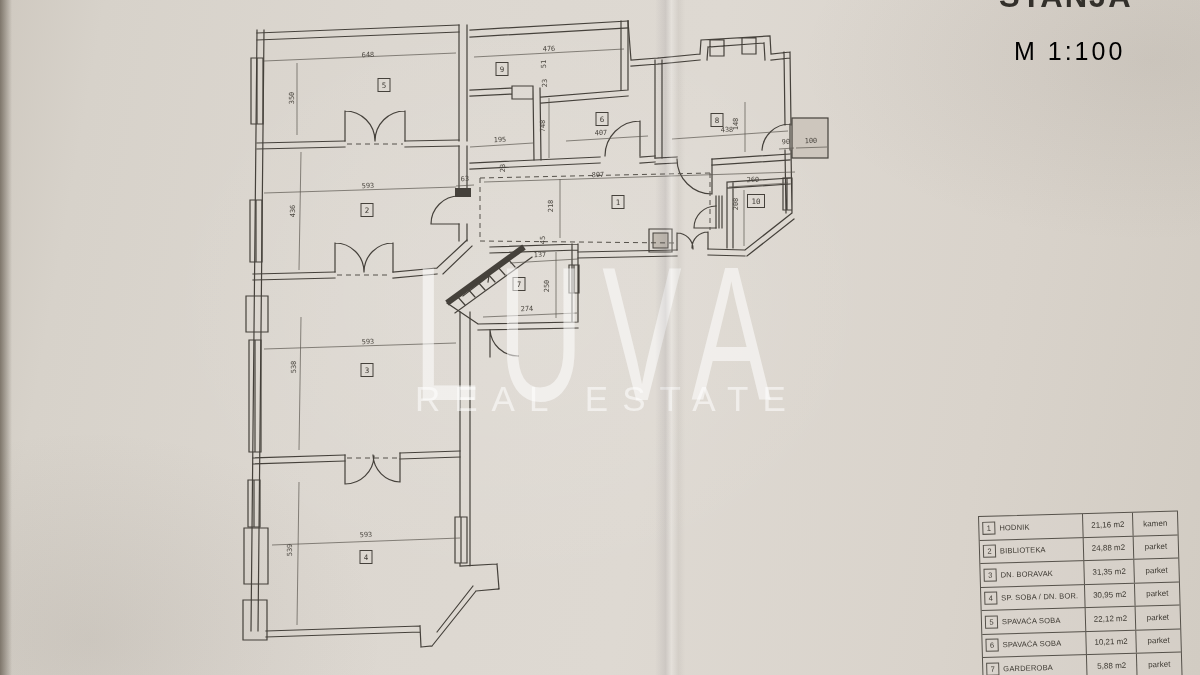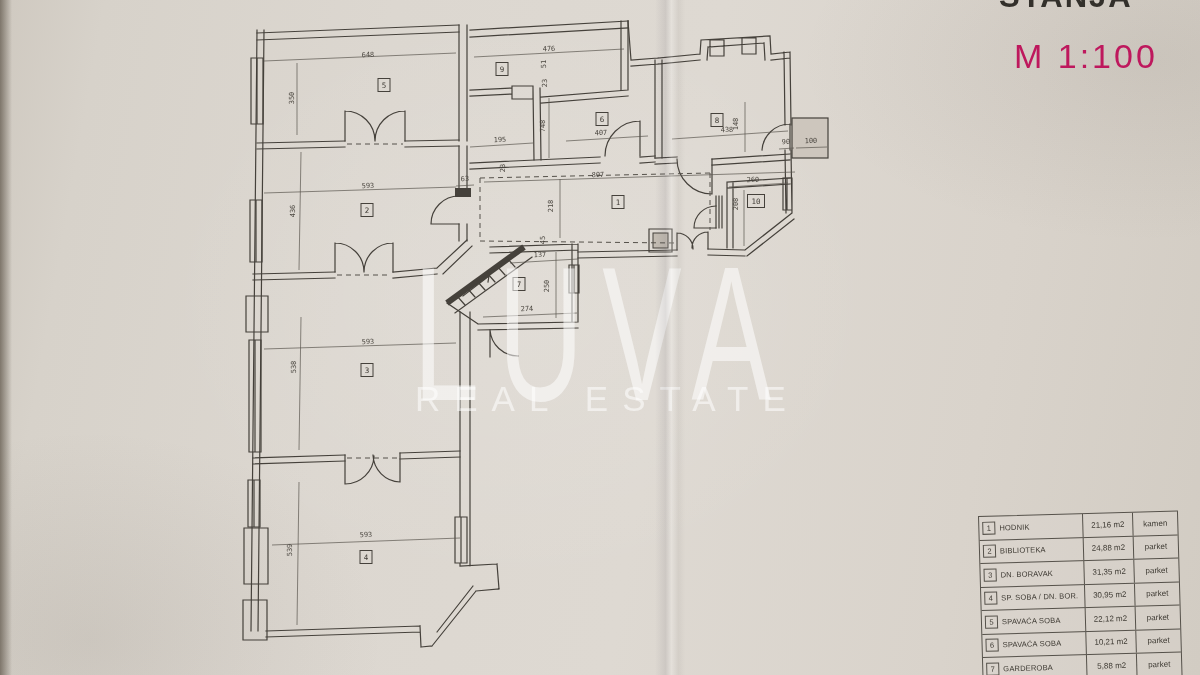--- a/index.html
+++ b/index.html
@@ -26,21 +26,21 @@
   svg text.dim{font:7px "DejaVu Sans Mono",monospace;fill:#4b4740;text-anchor:middle;}
   svg text.rlab{font:7.5px "DejaVu Sans Mono",monospace;fill:#3e3a34;text-anchor:middle;}
   svg rect.rbox{fill:none;stroke:#45413b;stroke-width:1;}
   .watermark1{position:absolute;left:413px;top:238px;color:rgba(255,255,255,0.55);
     font-size:192px;line-height:1;letter-spacing:30px;transform:scaleX(0.62);transform-origin:left top;
     font-family:"Liberation Sans",sans-serif;}
   .watermark2{position:absolute;left:415px;top:381px;color:rgba(255,255,255,0.55);
     font-size:35px;line-height:1;letter-spacing:14px;font-family:"Liberation Sans",sans-serif;}
   .title-cut{position:absolute;left:999px;top:-21px;font-size:31px;font-weight:bold;
     letter-spacing:2px;color:#33302b;}
-  .scale-label{position:absolute;left:1014px;top:37px;font-size:34px;letter-spacing:3px;color:#be185d;}
+  .scale-label{position:absolute;left:1014px;top:37px;font-size:25px;letter-spacing:3px;color:#000000;}
   .legend{position:absolute;left:978px;top:516px;border:1.5px solid #55514a;
     transform:rotate(-1.6deg);transform-origin:top left;background:rgba(255,255,255,0.06);}
   .lrow{display:grid;grid-template-columns:104px 50px 44px;height:22.5px;
     border-bottom:1.3px solid #55514a;align-items:center;color:#3e3a33;}
   .lrow:last-child{border-bottom:none;}
   .lcell{height:100%;display:flex;align-items:center;overflow:hidden;}
   .lname{border-right:1.3px solid #55514a;}
   .larea{border-right:1.3px solid #55514a;justify-content:center;}
   .lfloor{justify-content:center;}
   .lnum{display:inline-block;min-width:11px;height:11px;border:1px solid #55514a;

